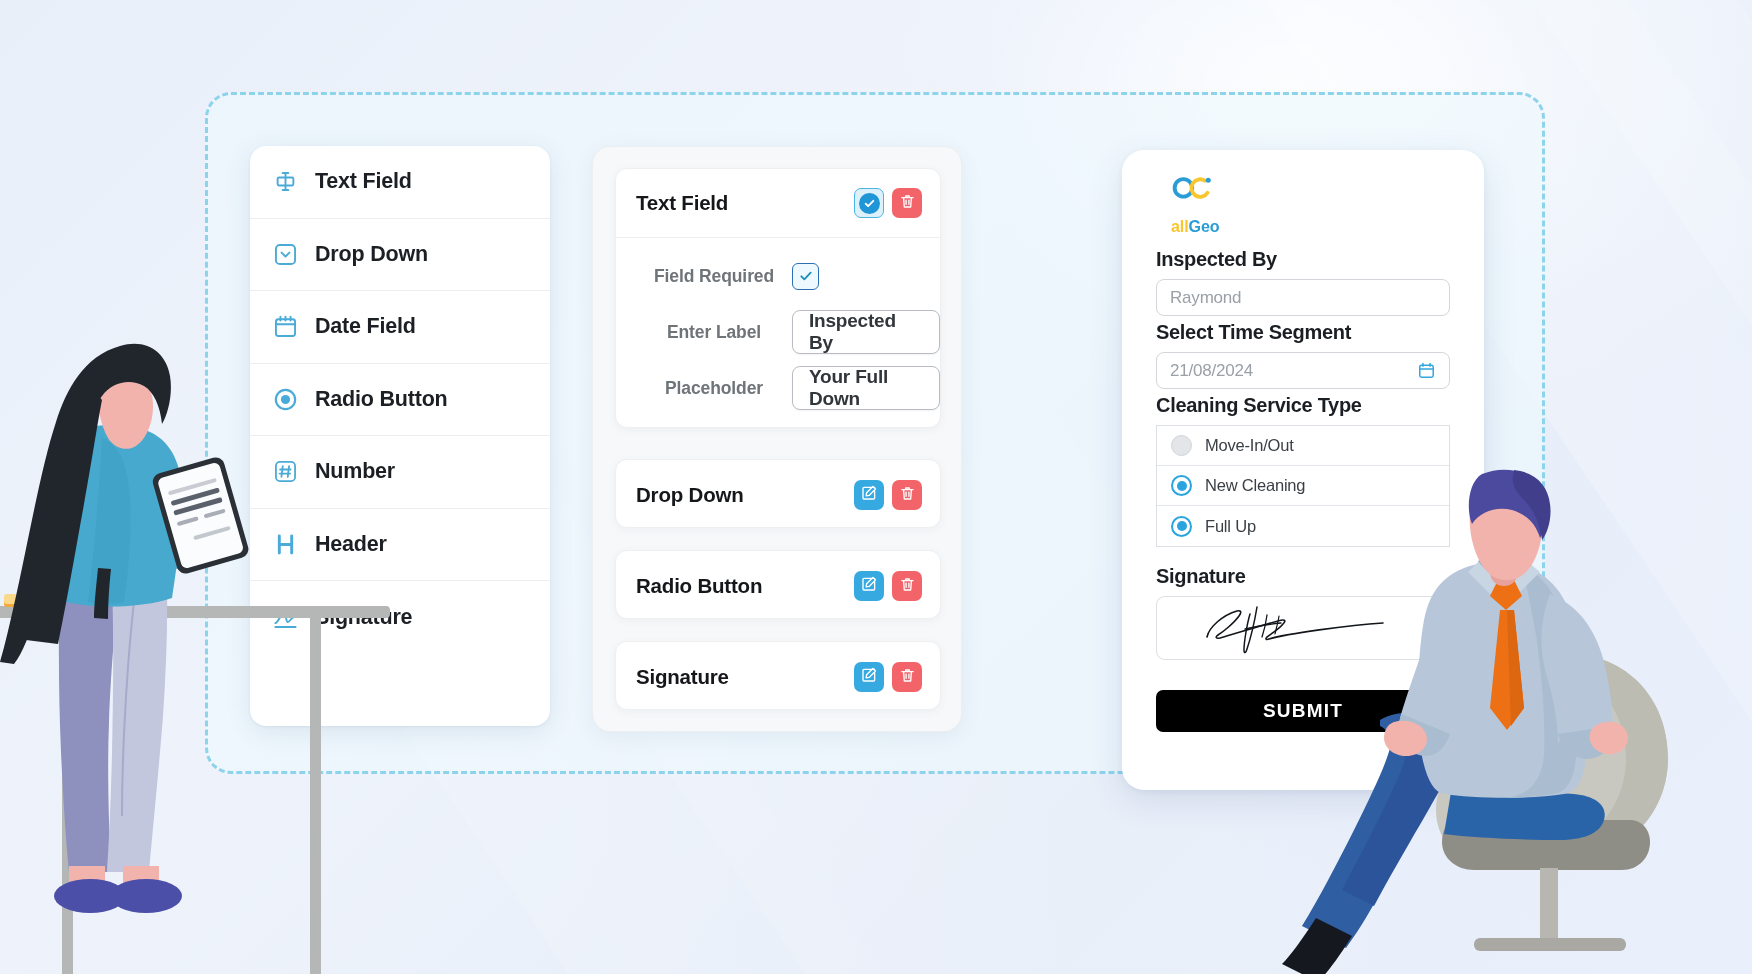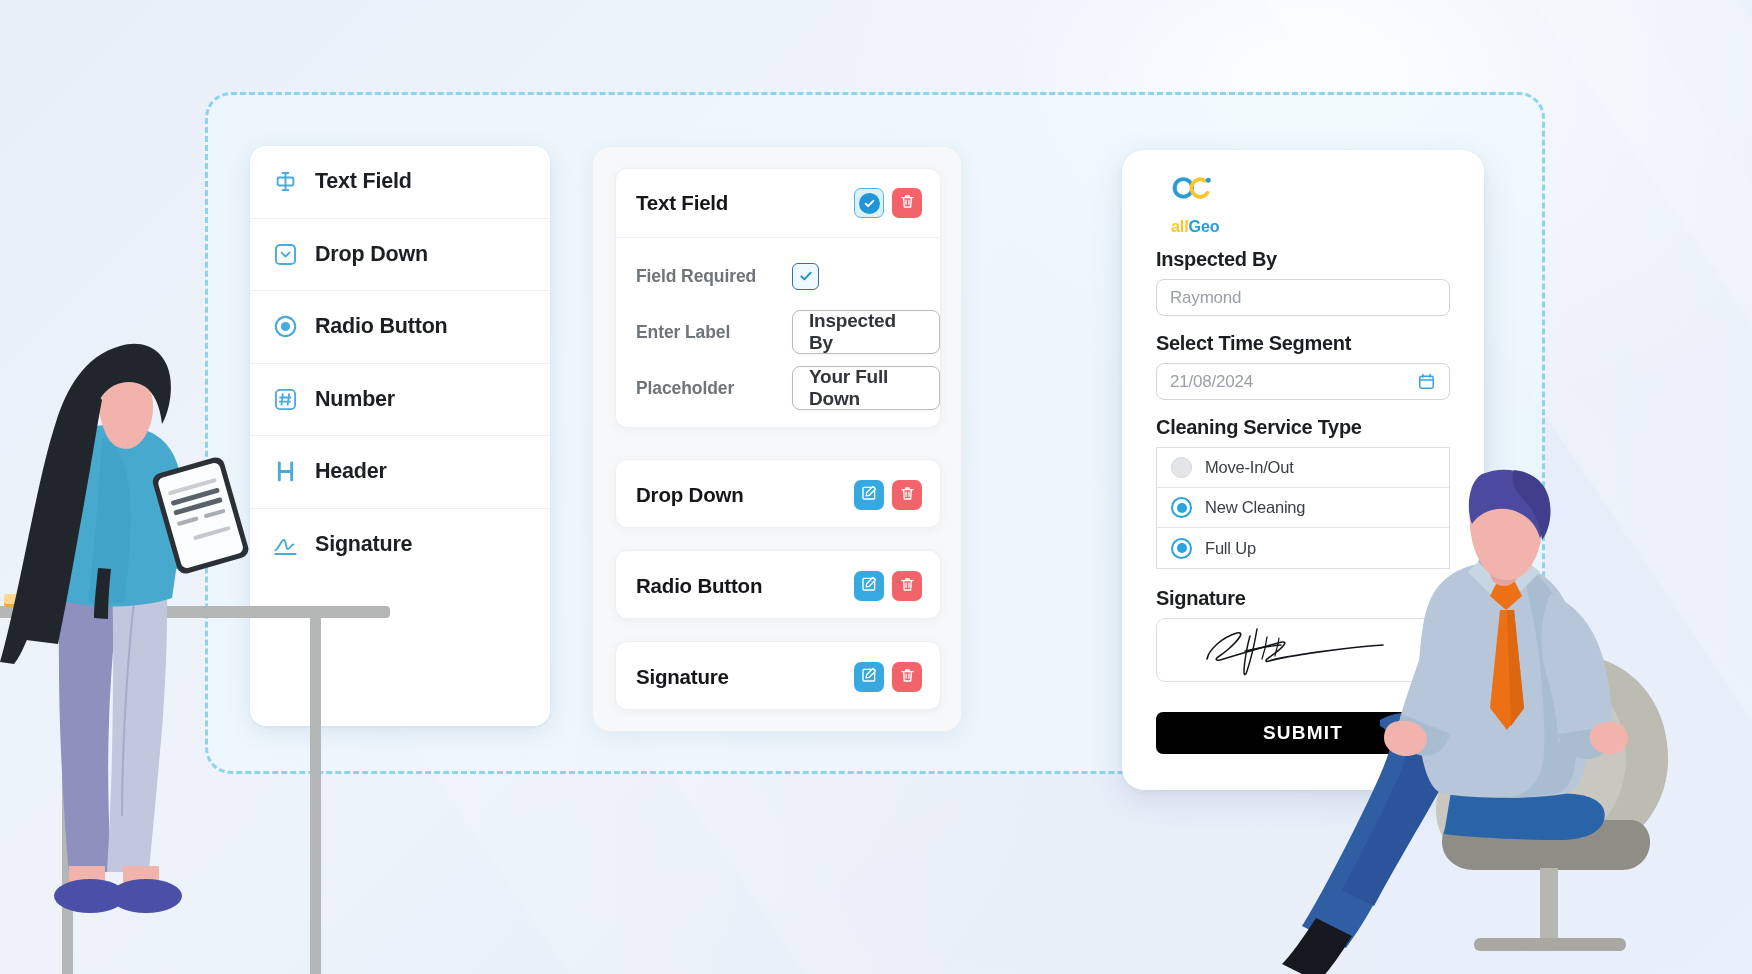--- a/index.html
+++ b/index.html
@@ -107,21 +107,21 @@
   .act-check svg { width: 13px; height: 13px; color:#fff; }
   .act-edit { background: #35a9e0; }
   .act-edit svg { width: 18px; height: 18px; color: #fff; }
   .act-del { background: #f2646a; }
   .act-del svg { width: 17px; height: 17px; color: #fff; }
 
   .ed-body { padding: 16px 0 0 20px; }
   .ed-field { display: flex; align-items: center; height: 44px; margin-bottom: 12px; }
   .ed-field-label {
     font-size: 17.5px; font-weight: 700; color: #6e7478;
-    width: 156px; flex: 0 0 156px; letter-spacing: -.1px;
+    width: 156px; flex: 0 0 156px; letter-spacing: -.1px; text-align: center;
   }
   .cb {
     width: 27px; height: 27px; border-radius: 6px;
     border: 1.6px solid #2d6fb5; background: #eef9fe;
     display: flex; align-items: center; justify-content: center;
   }
   .cb svg { width: 16px; height: 16px; color: #1b8fbd; }
   .ed-input {
     height: 44px; width: 297px;
     background: #fff; border: 1px solid #b9bdc1; border-radius: 8px;
@@ -140,21 +140,21 @@
   }
   #logo { height: 60px; margin: 4px 0 12px 2px; display: flex; flex-direction: column; gap: 18px; }
   #logo svg { display:block; }
   .pv-label {
     font-size: 20px; font-weight: 700; color: #1b1e22;
     letter-spacing: -.3px; margin-bottom: 8px;
   }
   .pv-input {
     height: 37px; border: 1px solid #d3d6da; border-radius: 8px;
     display: flex; align-items: center; justify-content: space-between;
-    padding: 0 13px; margin-bottom: 16px;
+    padding: 0 13px; margin-bottom: 5px;
     font-size: 17px; color: #9aa0a6; letter-spacing: -.2px;
   }
   .pv-input .cal { width: 19px; height: 19px; color: #33a6de; flex:0 0 19px; }
   .pv-group {
     border: 1px solid #dcdfe3; border-radius: 0; overflow: hidden; margin-bottom: 18px;
   }
   .pv-opt {
     height: 40px; display: flex; align-items: center; gap: 13px;
     padding-left: 14px; border-bottom: 1px solid #e3e6ea;
     font-size: 16.5px; color: #3a3f45; letter-spacing: -.2px;
@@ -212,20 +212,29 @@
     <span class="pal-ico">
       <svg viewBox="0 0 24 24" fill="none" stroke="currentColor" stroke-width="1.7" stroke-linecap="round" stroke-linejoin="round">
         <rect x="3.5" y="3.5" width="17" height="17" rx="3.5"></rect>
         <path d="M8.5 10.3l3.5 3.5 3.5-3.5"></path>
       </svg>
     </span>
     <span class="pal-label">Drop Down</span>
   </div>
 
 
+  <div class="pal-row">
+    <span class="pal-ico">
+      <svg viewBox="0 0 24 24" fill="none" stroke="currentColor" stroke-width="1.7" stroke-linecap="round">
+        <rect x="3.5" y="5.5" width="17" height="15" rx="2.2"></rect>
+        <path d="M3.5 10h17M7.5 3.2v3.4M12 3.2v3.4M16.5 3.2v3.4"></path>
+      </svg>
+    </span>
+    <span class="pal-label">Date Field</span>
+  </div>
 
   <div class="pal-row">
     <span class="pal-ico">
       <svg viewBox="0 0 24 24" fill="none" stroke="currentColor" stroke-width="1.9">
         <circle cx="12" cy="12" r="8.6"></circle>
         <circle cx="12" cy="12" r="4.1" fill="currentColor" stroke="none"></circle>
       </svg>
     </span>
     <span class="pal-label">Radio Button</span>
   </div>

